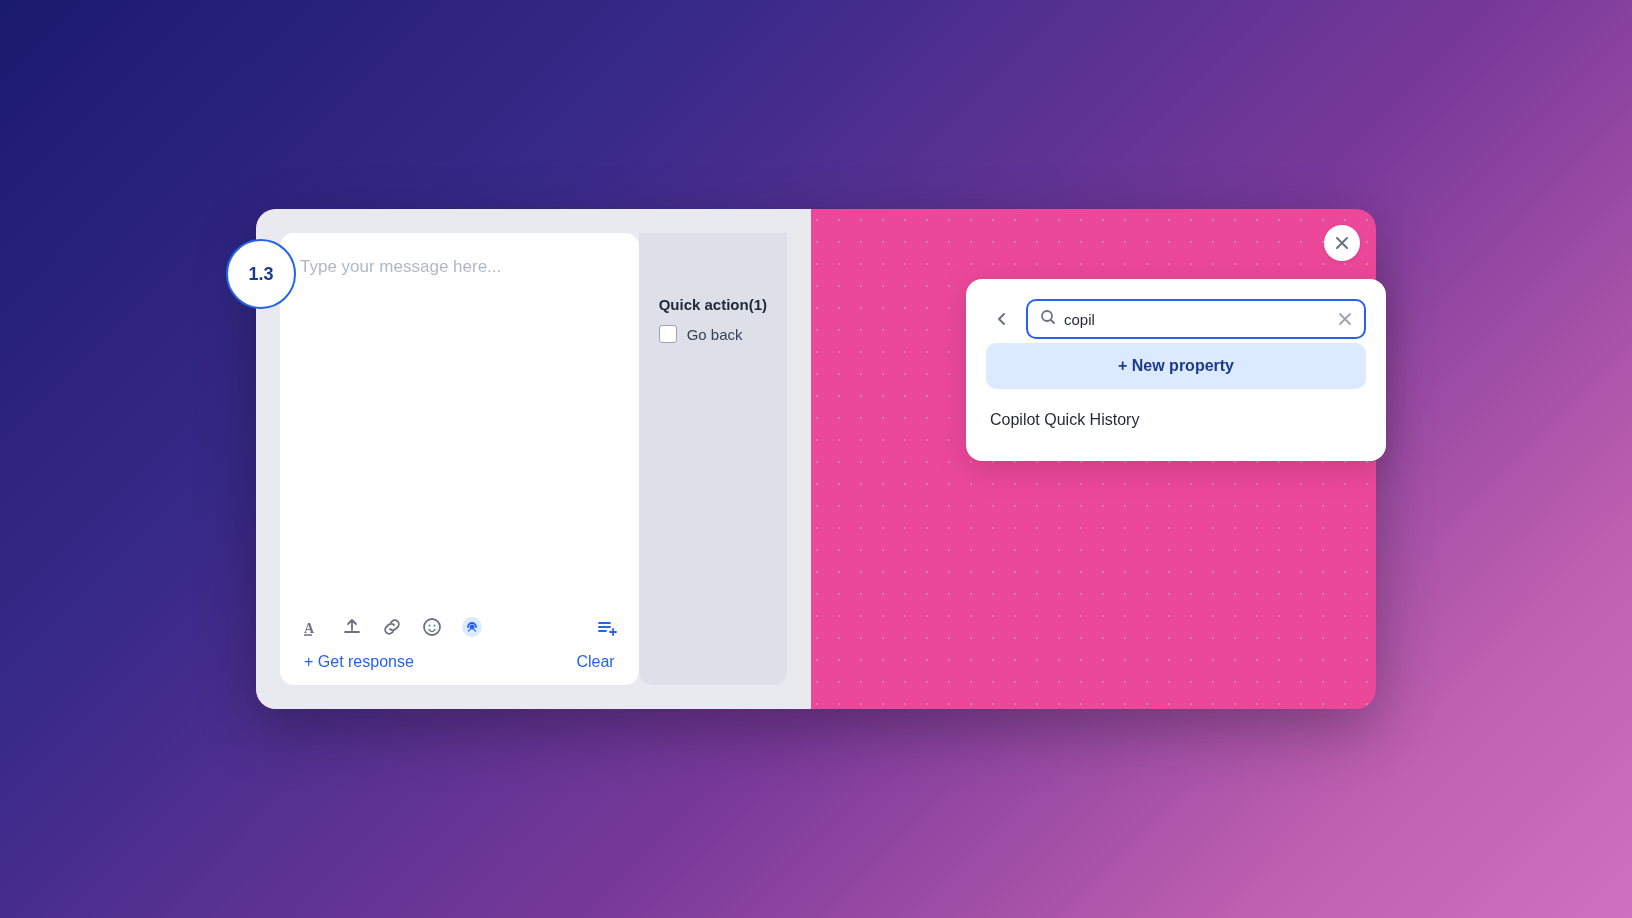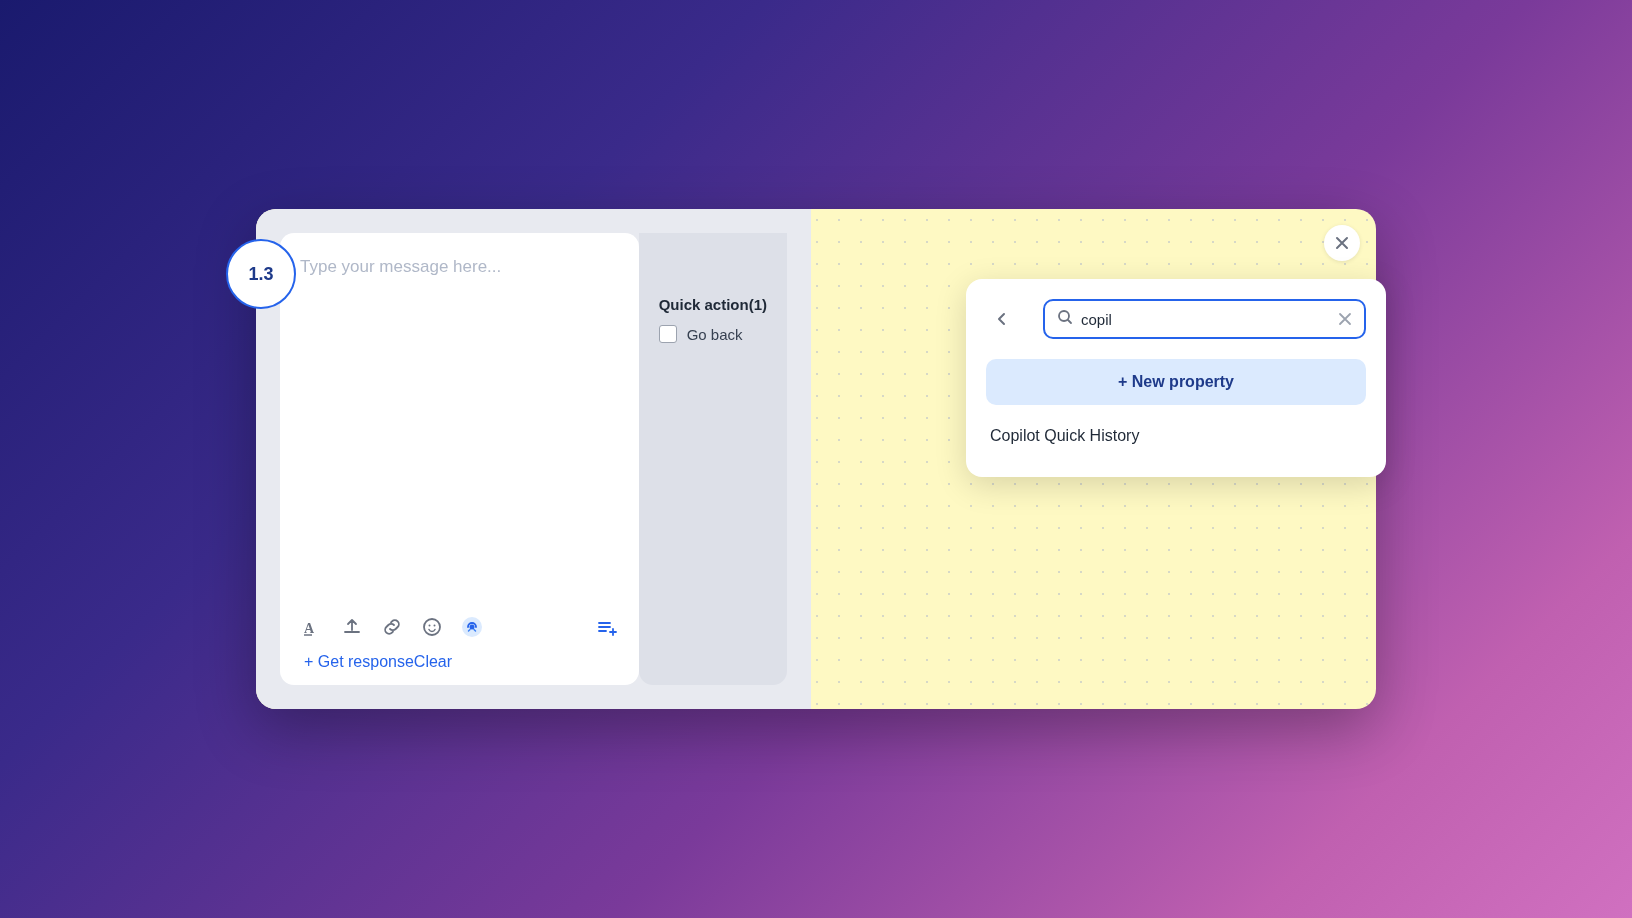--- a/index.html
+++ b/index.html
@@ -11,21 +11,21 @@
       background: linear-gradient(135deg, #1a1a6e 0%, #3a2a8a 30%, #7a3a9a 60%, #c060b0 85%, #d070c0 100%);
       display: flex;
       align-items: center;
       justify-content: center;
       font-family: -apple-system, BlinkMacSystemFont, 'Segoe UI', sans-serif;
     }
 
     .main-card {
       width: 1120px;
       height: 500px;
-      background: #fef9c3;
+      background: #ec4899;
       border-radius: 20px;
       position: relative;
       display: flex;
       align-items: stretch;
       box-shadow: 0 20px 60px rgba(0,0,0,0.3);
     }
 
     
     .main-card::before {
       content: '';
@@ -114,21 +114,21 @@
 
     .add-list-icon {
       color: #3b82f6;
       font-size: 18px;
       cursor: pointer;
     }
 
     .action-row {
       display: flex;
       align-items: center;
-      justify-content: flex-start;
+      justify-content: space-between;
       padding: 14px 4px 0 4px;
     }
 
     .get-response-btn {
       color: #2563eb;
       font-size: 16px;
       font-weight: 500;
       cursor: pointer;
       display: flex;
       align-items: center;
@@ -216,22 +216,22 @@
       background: white;
       border-radius: 16px;
       box-shadow: 0 8px 32px rgba(0,0,0,0.15);
       padding: 20px;
       z-index: 20;
     }
 
     .search-row {
       display: flex;
       align-items: center;
-      gap: 25px;
-      margin-bottom: 20px;
+      gap: 8px;
+      margin-bottom: 4px;
     }
 
     .back-btn {
       width: 32px;
       height: 32px;
       display: flex;
       align-items: center;
       justify-content: center;
       cursor: pointer;
       color: #6b7280;

